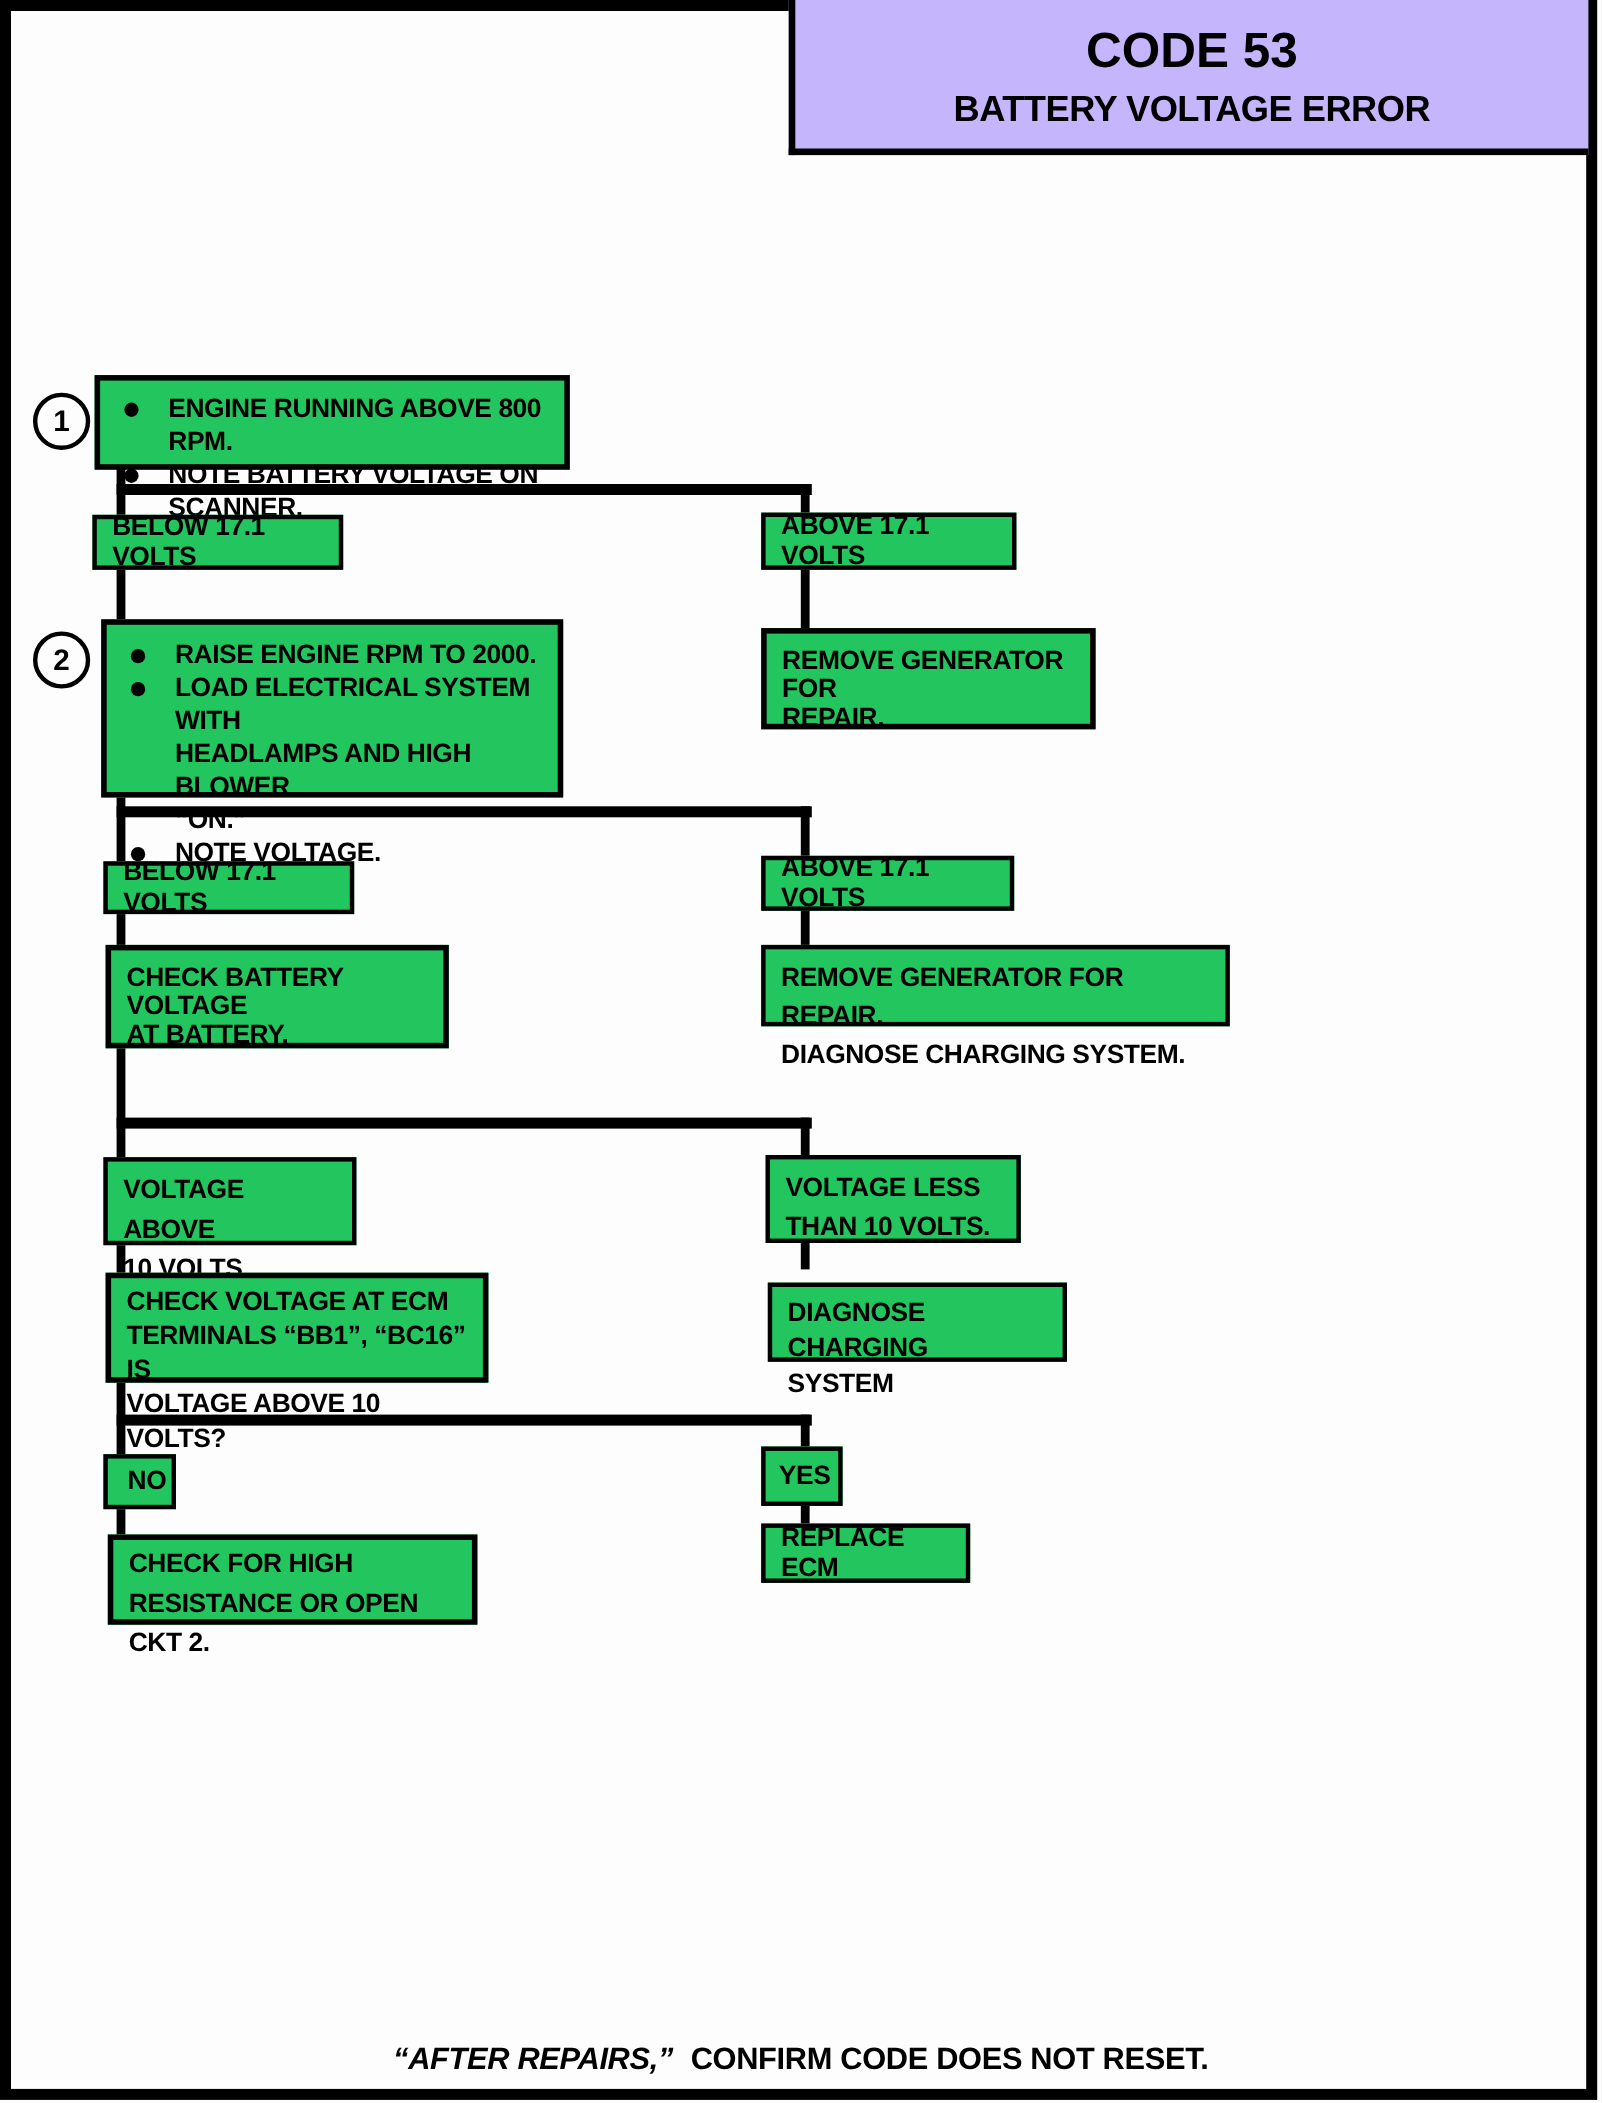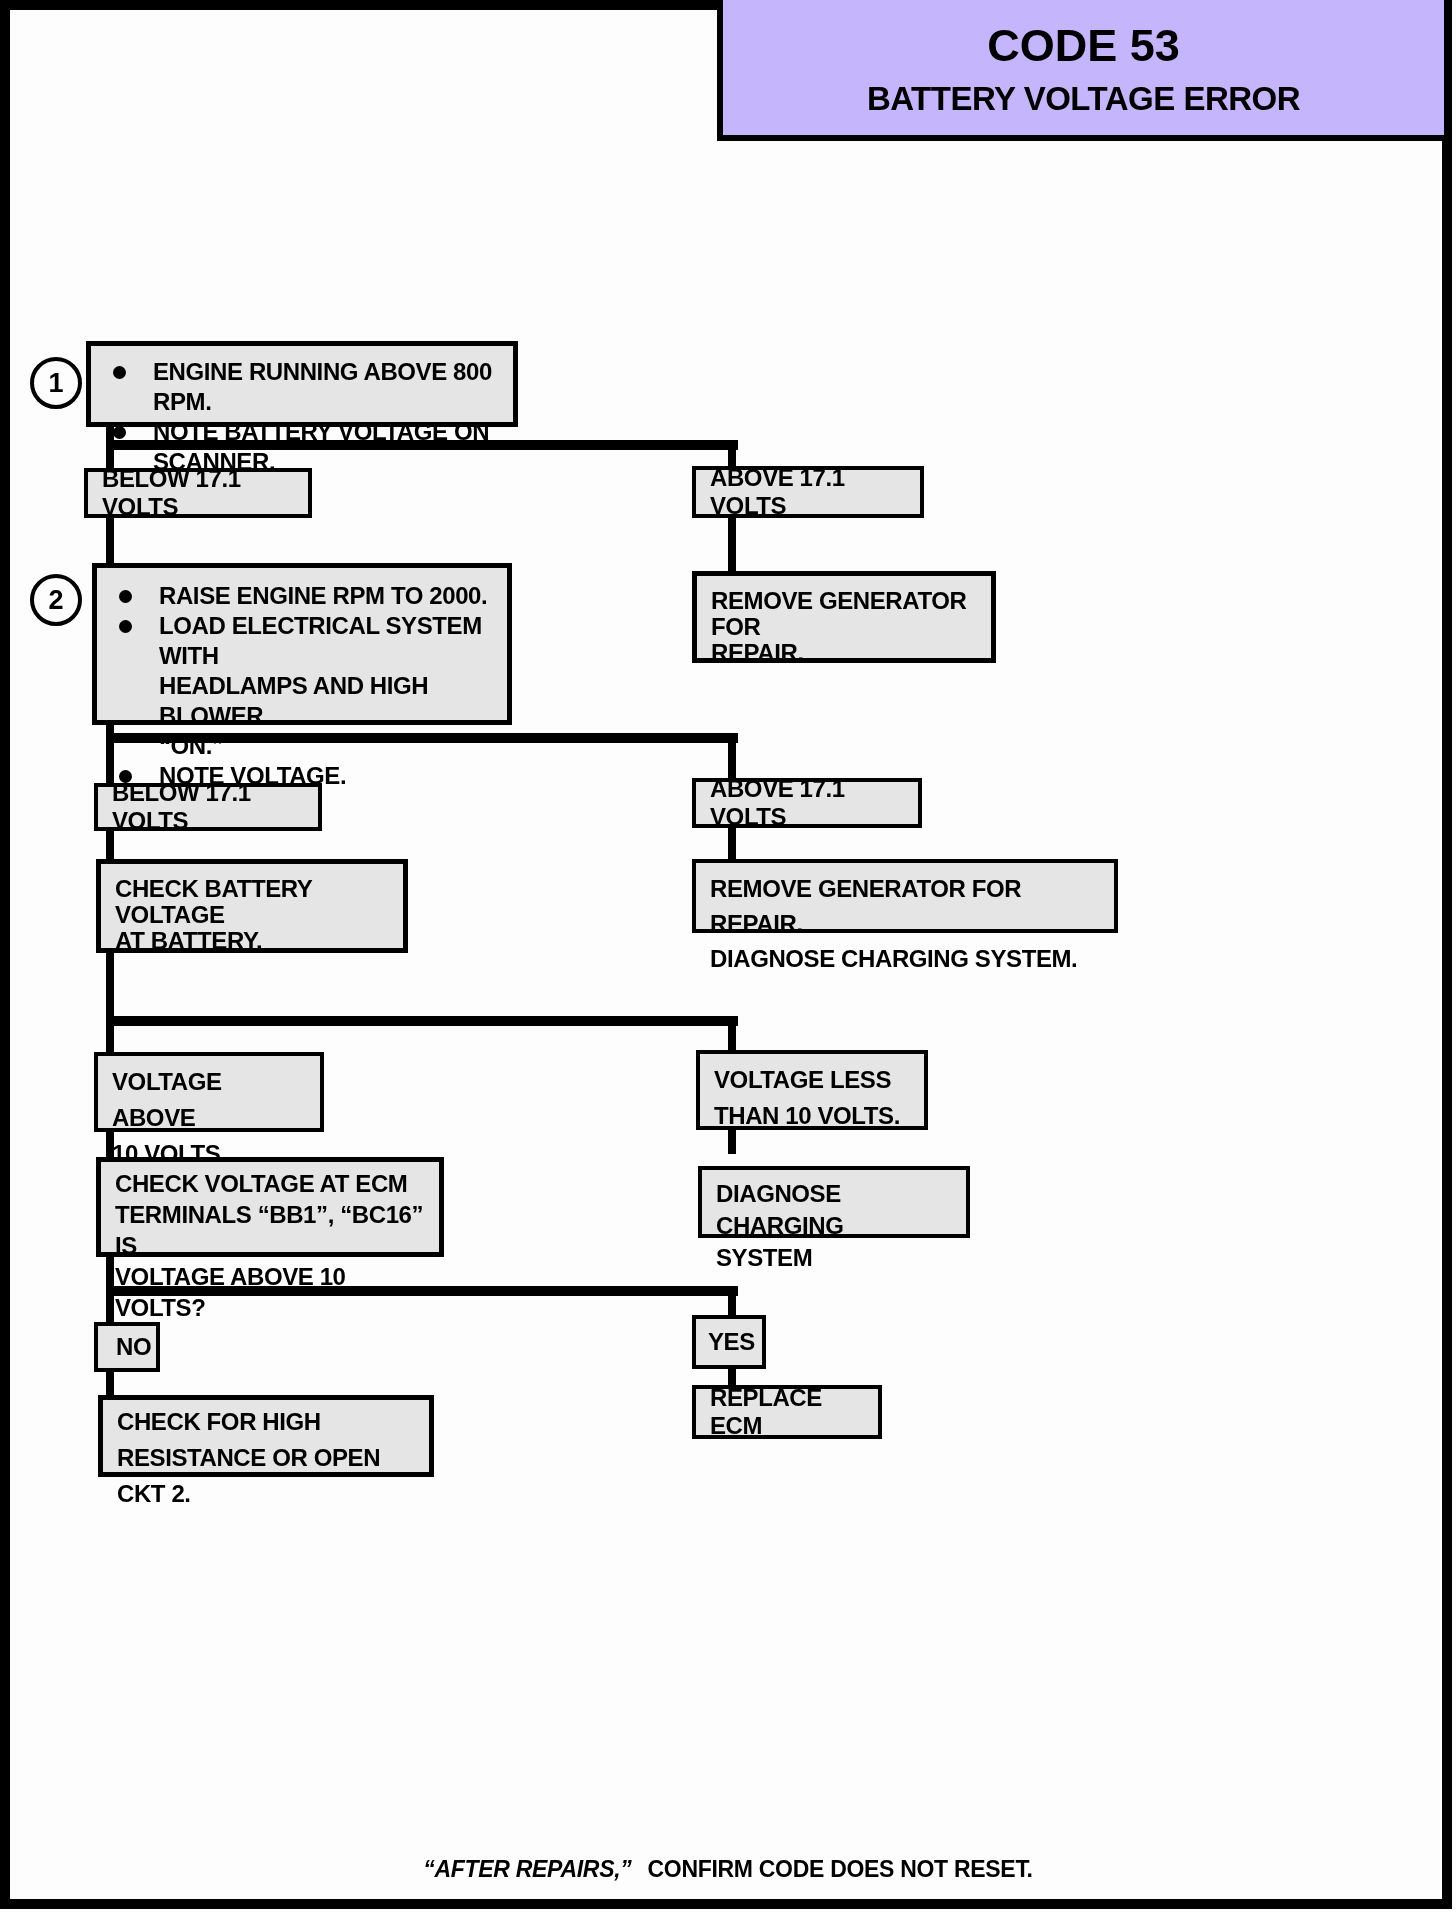--- a/index.html
+++ b/index.html
@@ -5,21 +5,21 @@
   html,body{margin:0;padding:0;background:#e8e8e8;}
   .page{position:relative;width:1456px;height:1912px;background:#fdfdfd;
         font-family:"Liberation Sans",sans-serif;color:#000;overflow:hidden;}
   .frame{position:absolute;left:0;top:0;right:4px;bottom:3px;
          border:10px solid #000;box-sizing:border-box;pointer-events:none;}
   .title-box{position:absolute;left:717px;top:0;width:727px;height:141px;
              border-left:6px solid #000;border-bottom:6px solid #000;
              box-sizing:border-box;text-align:center;background:#c4b5fd;}
   .title-code{font-size:45px;font-weight:bold;margin-top:20px;letter-spacing:0px;}
   .title-sub{font-size:33px;font-weight:bold;margin-top:8px;letter-spacing:-0.5px;}
-  .node{position:absolute;border:4px solid #000;background:#e5e5e5;
+  .node{position:absolute;border:4px solid #000;background:#22c55e;
         box-sizing:border-box;font-weight:bold;}
   .thick{border-width:5px;}
   .label-box{display:flex;align-items:center;font-size:24px;letter-spacing:-0.4px;
              padding-left:14px;}
   .action{font-size:24px;white-space:pre-line;padding:10px 14px;
           letter-spacing:-0.4px;}
   .lh40{line-height:26px;padding-top:12px;}
   .lh35{line-height:35px;padding-top:8px;}
   .lh36{line-height:36px;padding-top:8px;}
   .lh32{line-height:32px;padding-top:8px;margin-top:12px;}
@@ -29,21 +29,21 @@
   .circle{position:absolute;width:52px;height:52px;border:4px solid #000;
           border-radius:50%;display:flex;align-items:center;justify-content:center;
           font-size:27px;font-weight:bold;box-sizing:border-box;background:#fdfdfd;}
   .bullets{padding:11px 8px 0 22px;}
   .brow{display:flex;}
   .dot{width:13px;height:13px;border-radius:50%;background:#000;
        flex:0 0 13px;margin:9px 27px 0 0;}
   .btext{font-size:24px;line-height:30px;font-weight:bold;white-space:pre-line;
          letter-spacing:-0.4px;}
   .footer{position:absolute;top:1856px;left:0;width:100%;text-align:center;
-          font-size:23px;font-weight:bold;letter-spacing:-0.3px;}
+          font-size:28px;font-weight:bold;letter-spacing:-0.3px;}
   .footer-quote{font-style:italic;margin-right:16px;}
 </style>
 </head>
 <body>
 
 <div class="page">
 
   <div class="frame"></div>
 
   <div class="title-box">

